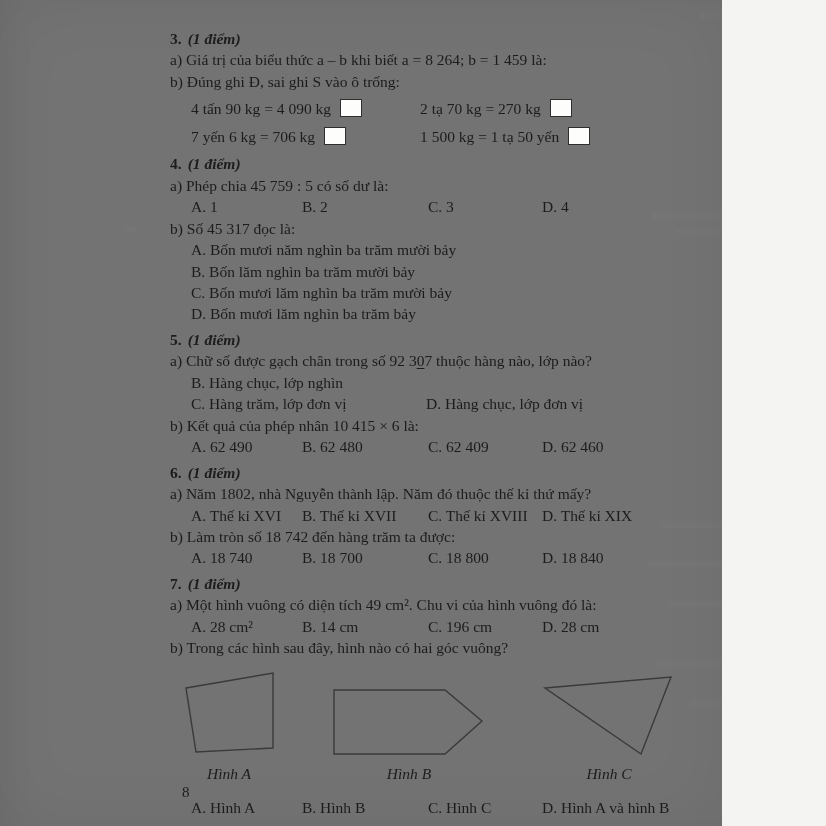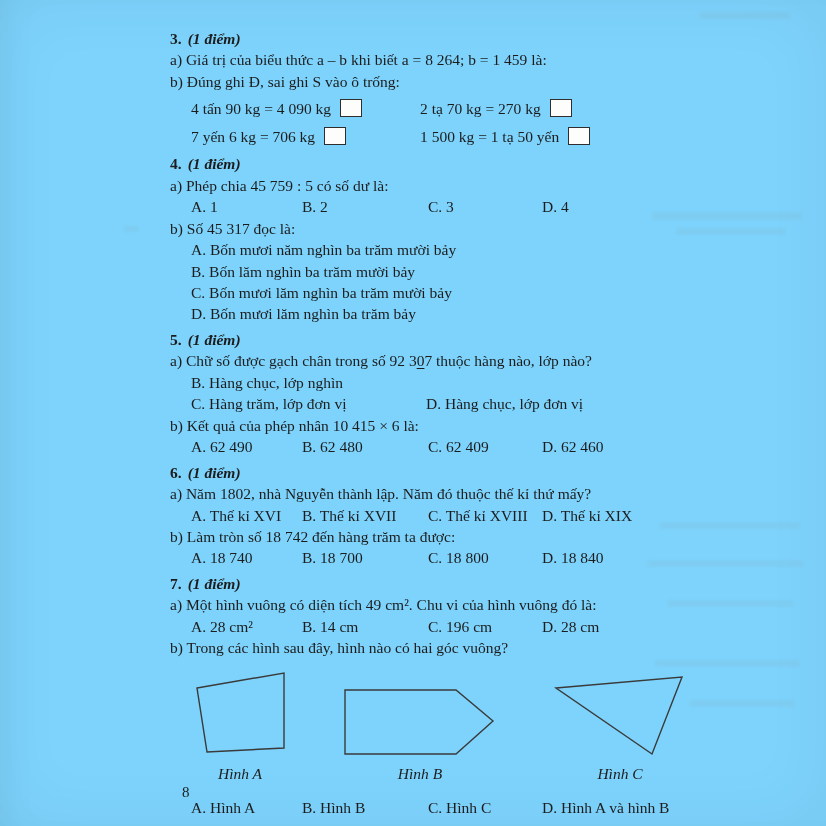--- a/index.html
+++ b/index.html
@@ -4,22 +4,22 @@
 <style>
   html,body{margin:0;padding:0;}
   body{
     width:826px;height:826px;
     background:#f4f4f2;
     font-family:"Liberation Serif", serif;
     color:#1c1c1c;
   }
   .page{
     position:relative;
-    width:826px;height:826px;
-    background:#7dd3fc;
+    width:722px;height:826px;
+    background:#737373;
     overflow:hidden;
     box-shadow:inset 0 0 70px rgba(0,0,0,0.05), inset 25px 0 45px -30px rgba(0,0,0,0.07);
   }
   .content{
     position:absolute;
     left:170px;top:24px;
     width:505px;
     font-size:15.5px;
     line-height:1.32;
   }
@@ -35,21 +35,21 @@
   .stack{padding-left:21px;}
   .stack .line{margin:1px 0;}
   .fill-row{display:flex;align-items:flex-end;padding-left:21px;margin:7px 0;}
   .fill-left{width:229px;}
   .box{
     display:inline-block;width:20px;height:16px;
     border:1.3px solid #2e2e2e;margin-left:9px;vertical-align:-3px;
     background:#fdfdfb;
   }
   .u{text-decoration:underline;text-underline-offset:2px;}
-  .figs{display:flex;align-items:flex-end;margin-top:12px;}
+  .figs{display:flex;align-items:flex-end;margin-top:12px;justify-content:flex-end;}
   .figcol{display:flex;flex-direction:column;align-items:center;}
   .figcol svg{display:block;}
   .fig-a{margin-left:22px;}
   .fig-b{margin-left:56px;}
   .fig-c{margin-left:58px;}
   .fig-label{font-style:italic;margin-top:8px;}
   .final-opts{margin-top:14px;}
   .page-number{position:absolute;left:182px;top:784px;font-size:15px;}
   .artifact{
     position:absolute;background:#8f8f8f;opacity:0.09;

